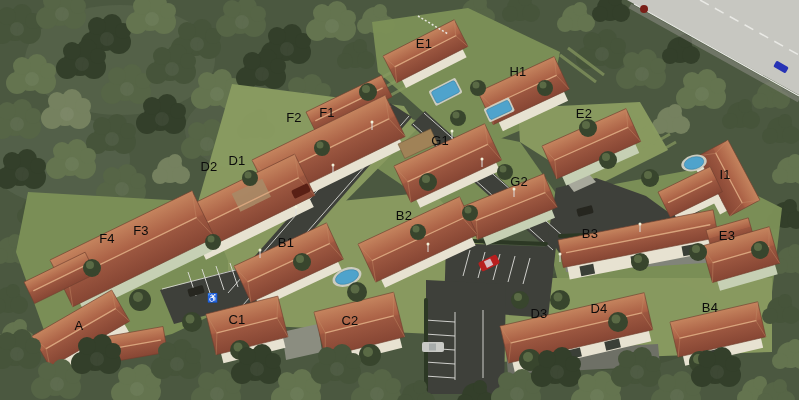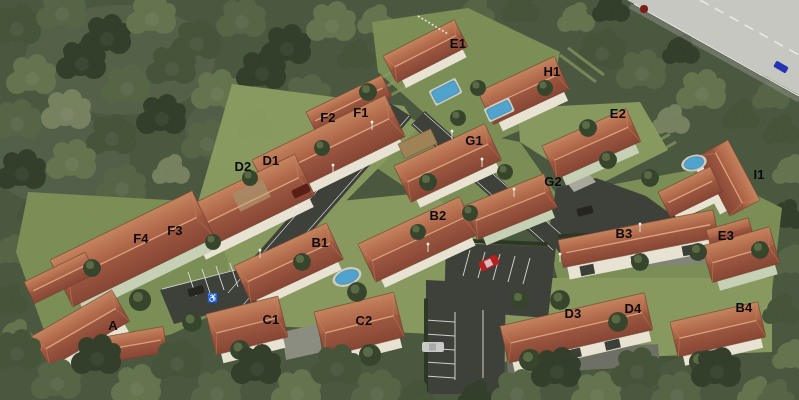--- a/index.html
+++ b/index.html
@@ -28,22 +28,22 @@
   .carW{fill:var(--car-white,#c9cac6);}
   .carD{fill:#26261f;}
   .carM{fill:#5a2015;}
   .tf1{fill:#333f2a;}.tf2{fill:#46543a;}.tf3{fill:#566546;}
   .tf4{fill:#64744f;}.tf5{fill:#75815f;}
   .ts{fill:#38452d;}.th{fill:#5a6a45;}
   .hedge{stroke:#2c3824;stroke-width:4;fill:none;stroke-linecap:round;}
   .garage{fill:#3a3f37;}
   .court{fill:#81847a;}
   .lbl{position:absolute;transform:translate(-50%,-50%);
-       font-weight:700;font-size:13px;line-height:1;color:var(--label,#0b0b0b);
-       letter-spacing:.2px;white-space:nowrap;margin-left:34px;}
+       font-weight:400;font-size:13px;line-height:1;color:var(--label,#0b0b0b);
+       letter-spacing:.2px;white-space:nowrap;}
 </style>
 </head>
 <body>
 
 <div id="stage">
 <svg width="799" height="400" viewBox="0 0 799 400">
   <defs>
     <linearGradient id="roofG" x1="0" y1="0" x2="0" y2="1">
       <stop offset="0" stop-color="#c5845e"></stop>
           <stop offset=".48" stop-color="#aa6045"></stop>
@@ -463,23 +463,23 @@
   <span class="lbl" style="left:294px;top:117px">F2</span>
   <span class="lbl" style="left:584px;top:113px">E2</span>
   <span class="lbl" style="left:440px;top:140px">G1</span>
   <span class="lbl" style="left:237px;top:160px">D1</span>
   <span class="lbl" style="left:725px;top:174px">I1</span>
   <span class="lbl" style="left:209px;top:166px">D2</span>
   <span class="lbl" style="left:519px;top:181px">G2</span>
   <span class="lbl" style="left:404px;top:215px">B2</span>
   <span class="lbl" style="left:141px;top:230px">F3</span>
   <span class="lbl" style="left:590px;top:233px">B3</span>
-  <span class="lbl" style="left:692px;top:235px">E3</span>
+  <span class="lbl" style="left:727px;top:235px">E3</span>
   <span class="lbl" style="left:107px;top:238px">F4</span>
   <span class="lbl" style="left:286px;top:242px">B1</span>
   <span class="lbl" style="left:599px;top:308px">D4</span>
   <span class="lbl" style="left:710px;top:307px">B4</span>
   <span class="lbl" style="left:539px;top:313px">D3</span>
   <span class="lbl" style="left:237px;top:319px">C1</span>
-  <span class="lbl" style="left:330px;top:320px">C2</span>
+  <span class="lbl" style="left:350px;top:320px">C2</span>
   <span class="lbl" style="left:79px;top:325px">A</span>
 </div>
 </div>
 
 </body></html>

